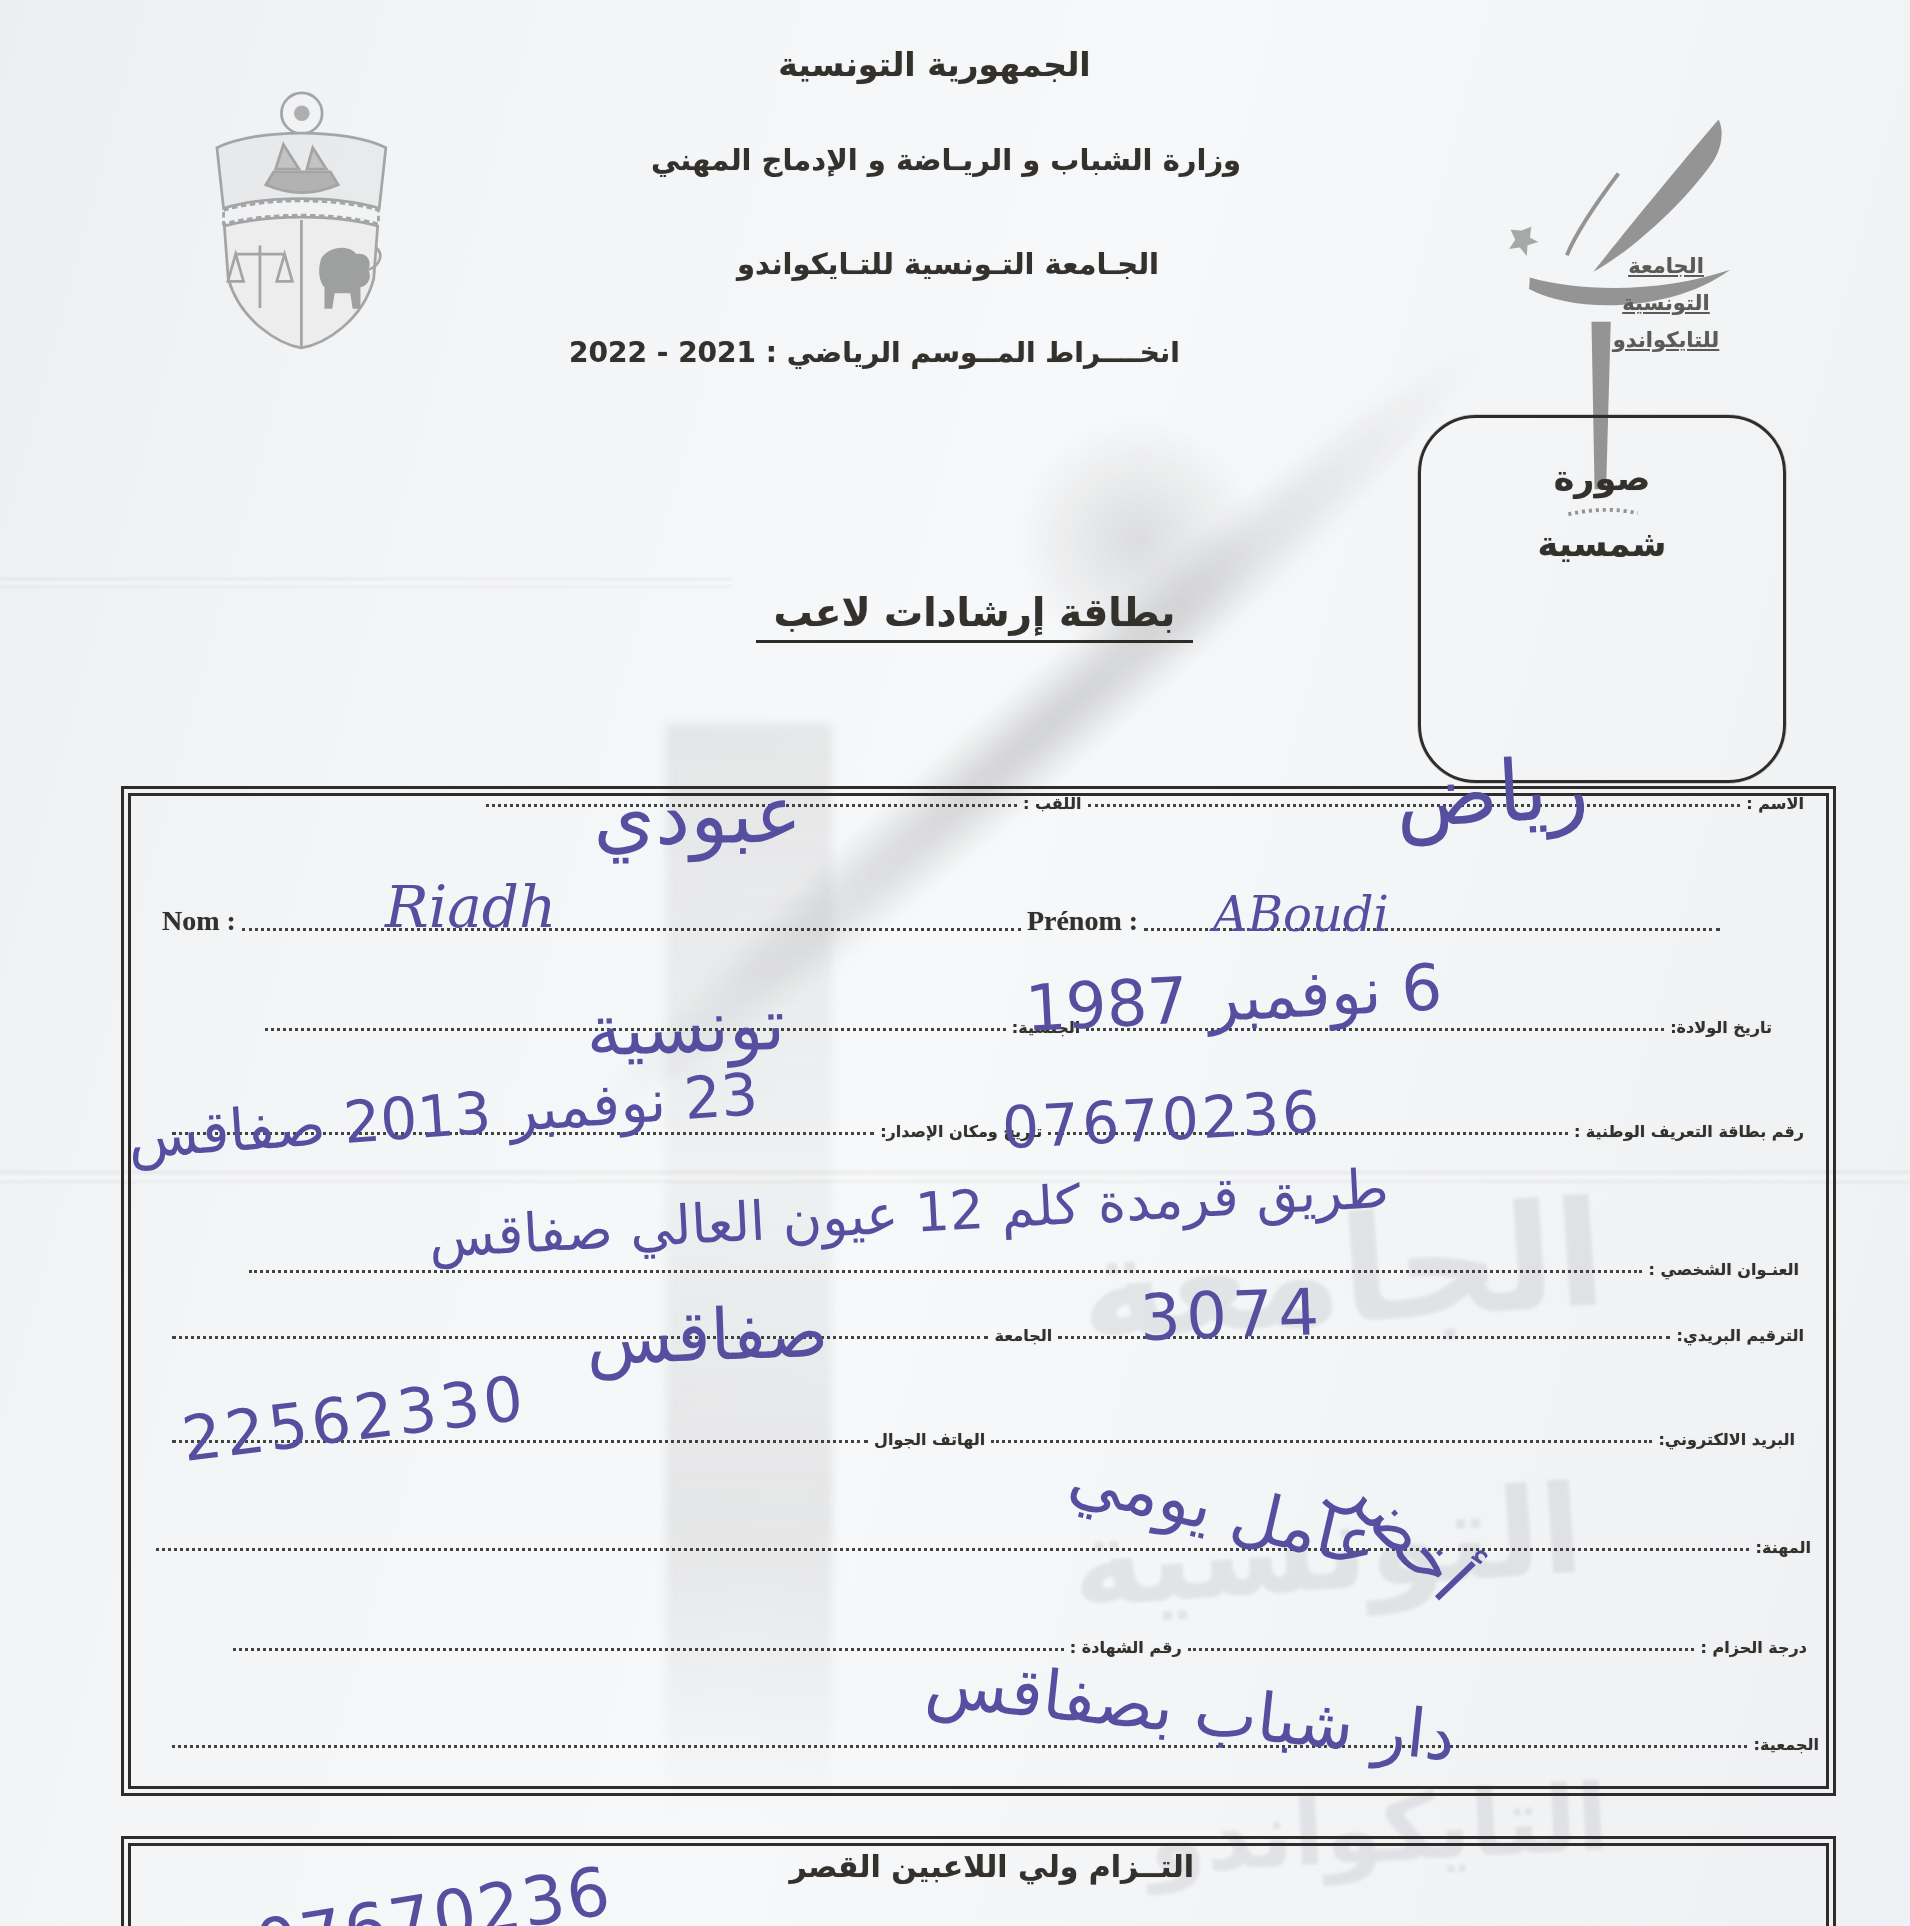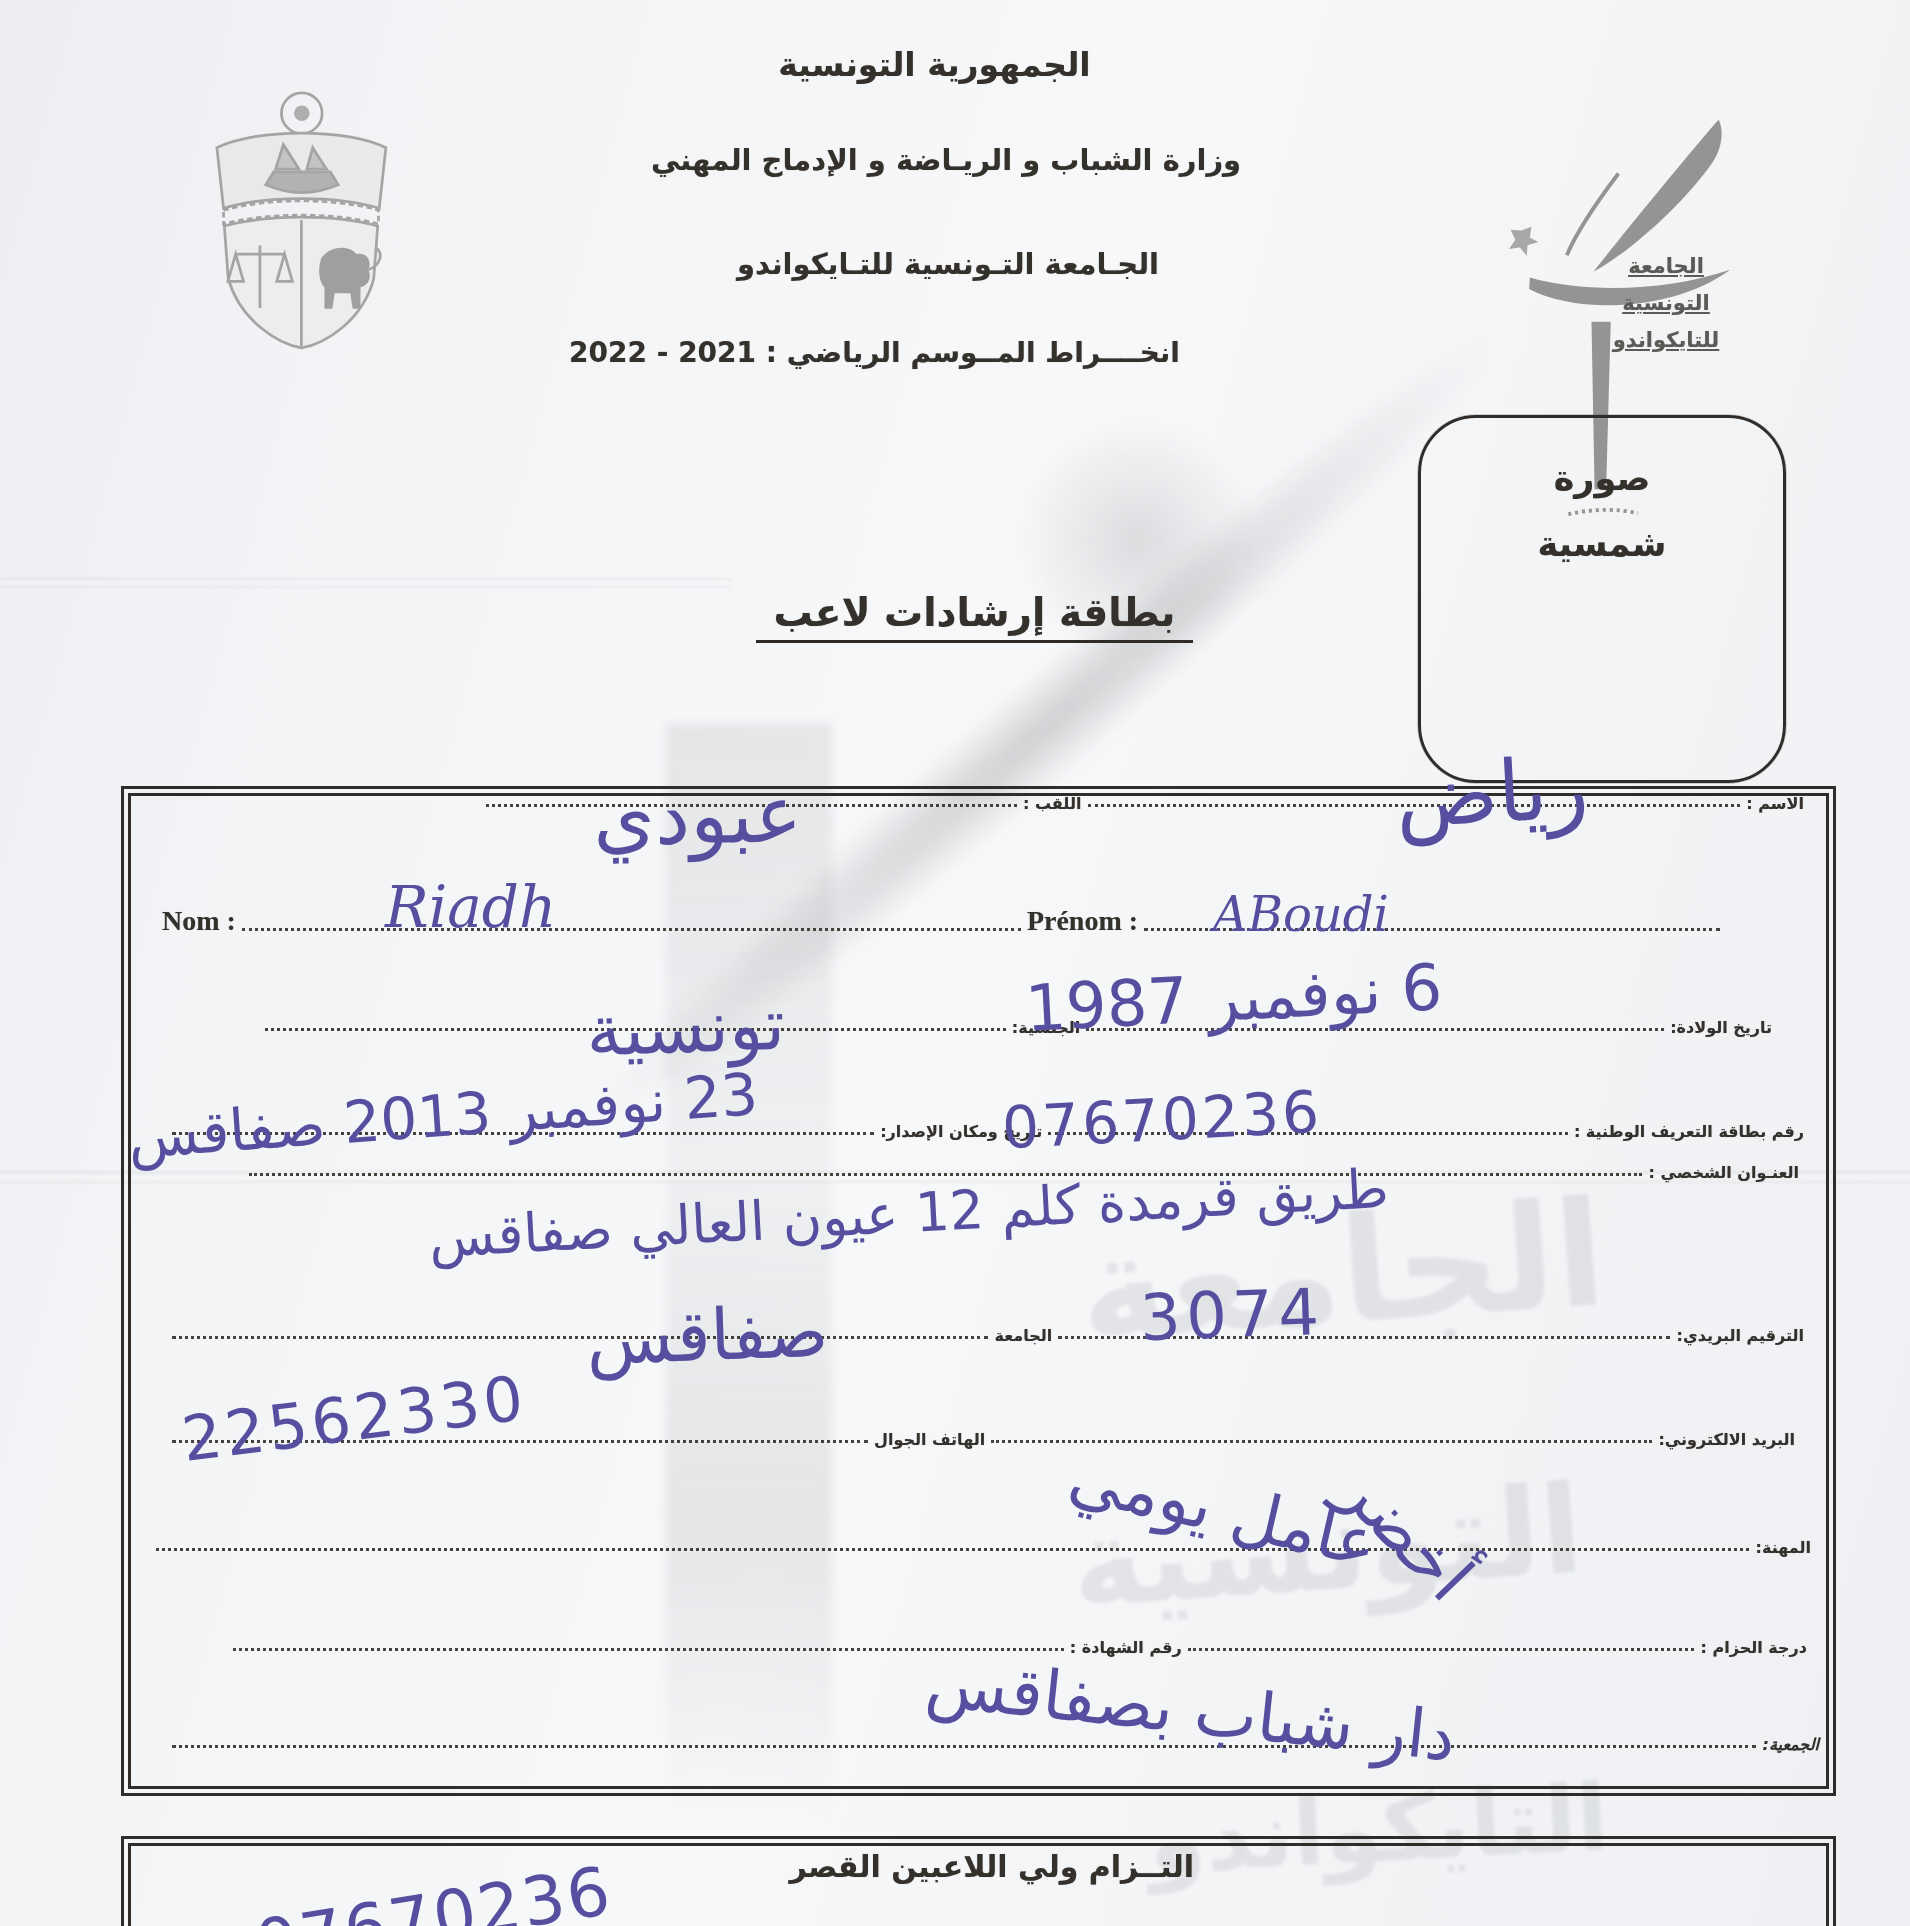--- a/index.html
+++ b/index.html
@@ -43,26 +43,26 @@
   
   .row{position:absolute;display:flex;align-items:flex-end;direction:rtl;height:46px;z-index:3;}
   .row.ltr{direction:ltr;}
   .lbl{white-space:nowrap;font-size:16px;font-weight:700;color:#34312d;text-shadow:0 0 0.8px rgba(40,36,30,.4);flex:0 0 auto;}
   .lbl.lat{font-family:"Liberation Serif",serif;font-size:28px;}
   .dots{border-bottom:3.5px dotted #37332e;flex:1 1 auto;margin:0 6.2px 6.2px 6.2px;opacity:.92;}
   .r1{right:107px;left:480px;top:767px;}
   .r2{left:162px;right:185px;top:891px;}
   .r3{right:139px;left:259px;top:991px;}
   .r4{right:107px;left:166px;top:1095px;}
-  .r5{right:112px;left:243px;top:1136px;}
+  .r5{right:112px;left:243px;top:1233px;}
   .r6{right:107px;left:166px;top:1299px;}
   .r7{right:116px;left:166px;top:1403px;}
   .r8{right:100px;left:150px;top:1511px;}
   .r9{right:104px;left:227px;top:1611px;}
-  .r10{right:92px;left:166px;top:1708px;font-style:italic;}
+  .r10{right:92px;left:166px;top:1708px;}
   .rA{right:131px;left:173px;top:1919px;}
   .gtitle{right:717px;top:1849px;font-size:30px;font-weight:700;letter-spacing:0.4px;}
   
   .hw{position:absolute;font-family:"DejaVu Sans",sans-serif;color:#564fa0;white-space:nowrap;z-index:6;direction:rtl;}
   .hw.lat{font-family:"DejaVu Serif",serif;font-style:italic;direction:ltr;}
   .hw-name{left:1395px;top:743px;font-size:85px;transform:rotate(-3deg);}
   .hw-surname{left:593px;top:770px;font-size:79px;transform:rotate(-1deg);}
   .hw-nom{left:385px;top:873px;font-size:58px;}
   .hw-prenom{left:1213px;top:886px;font-size:48px;}
   .hw-birth{left:1025px;top:961px;font-size:64px;transform:rotate(-3deg);}

